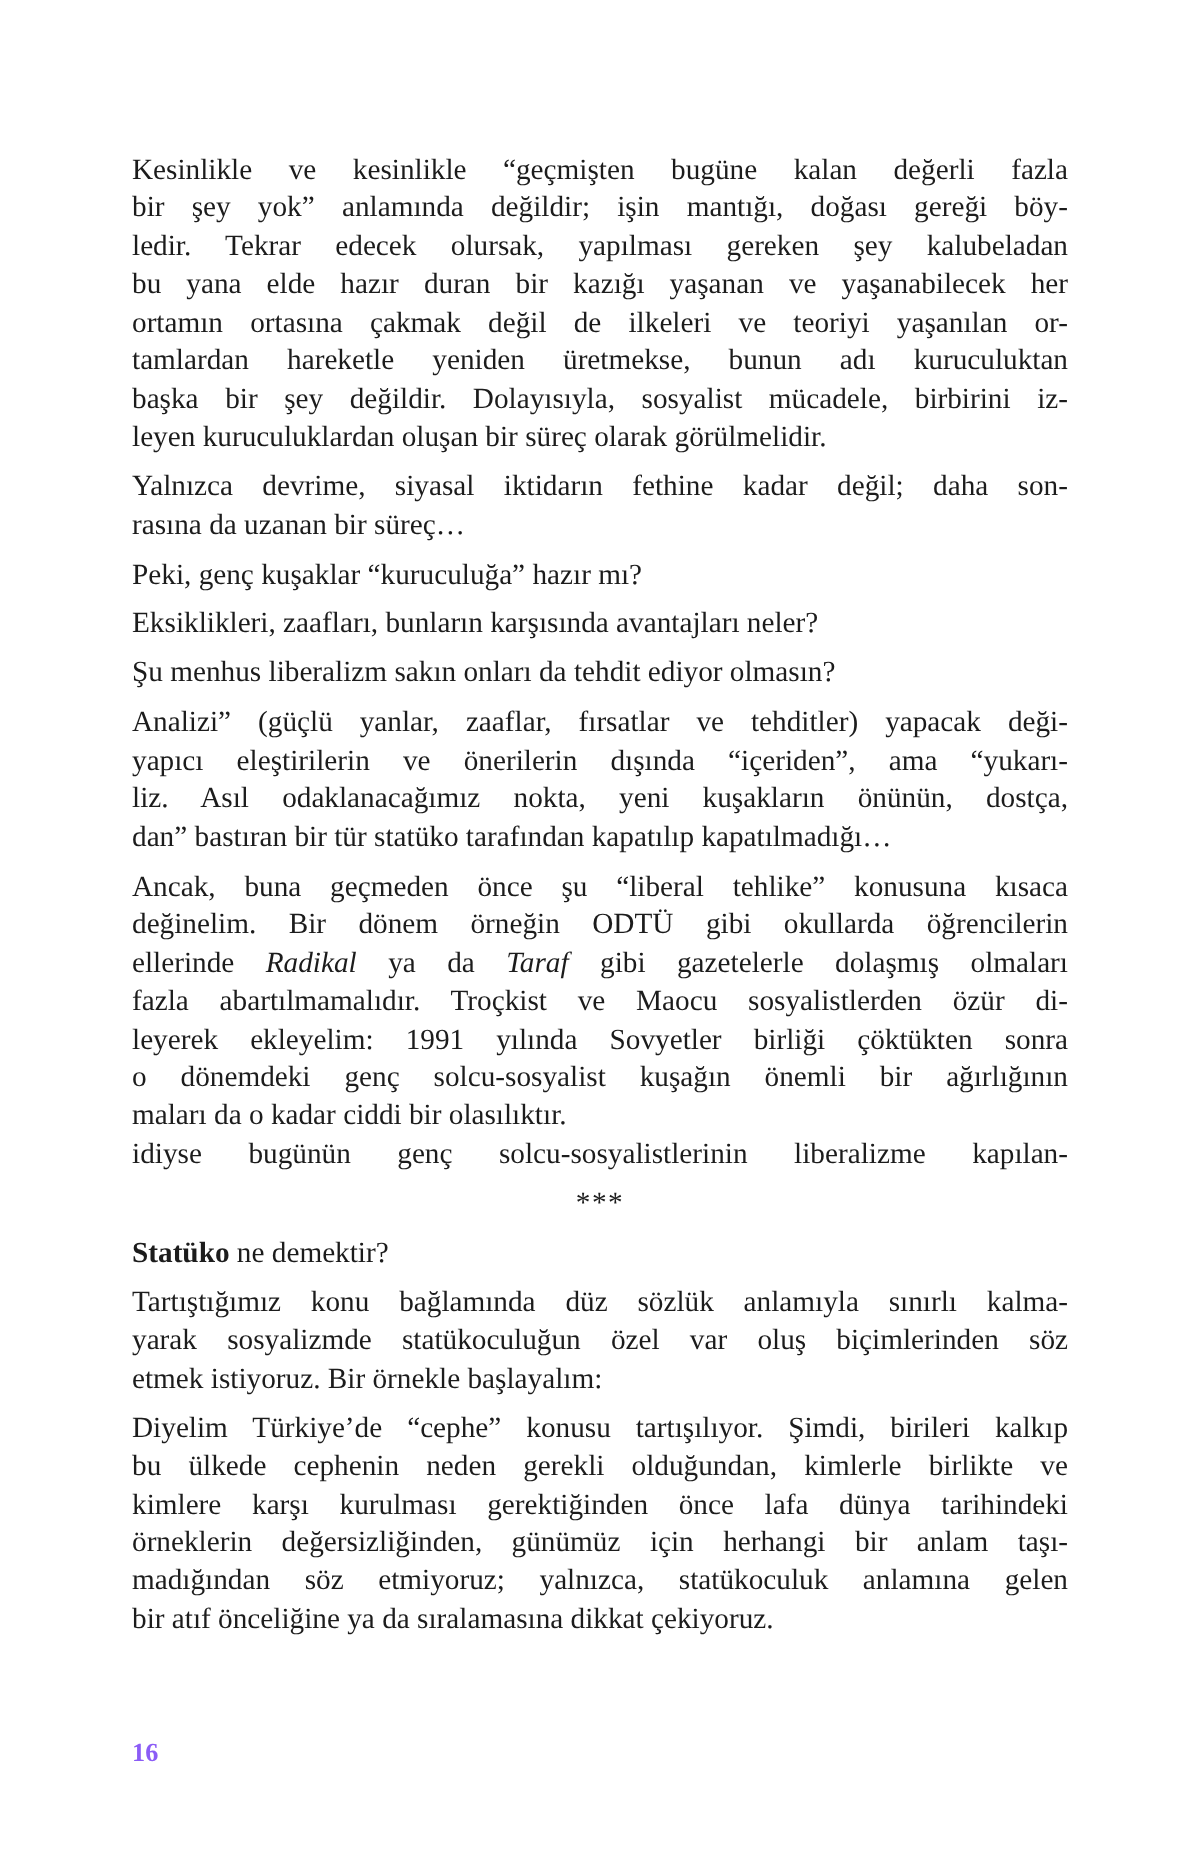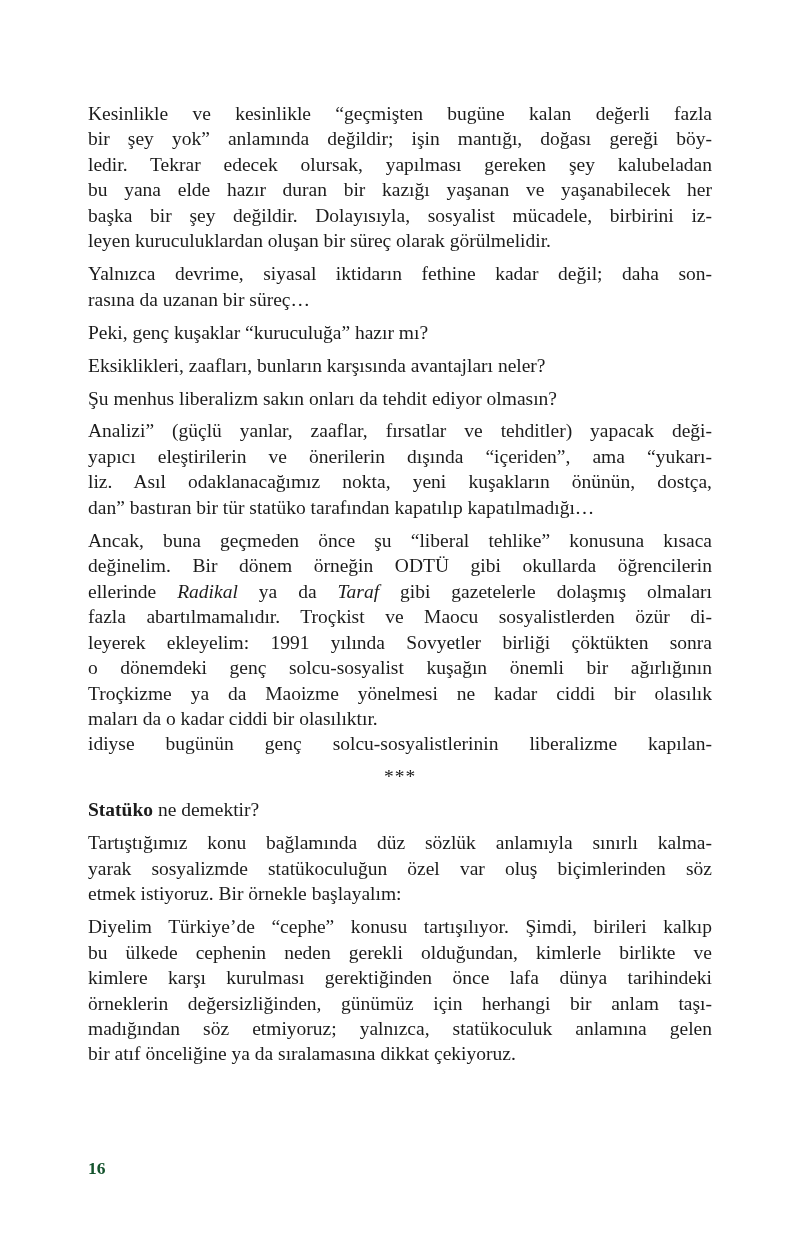--- a/index.html
+++ b/index.html
@@ -44,33 +44,35 @@
     font-weight: bold;
   }
   em {
   }
   .page-number {
     position: absolute;
     left: 88px;
     top: 1158px;
     font-size: 17.5px;
     font-weight: bold;
-    color: #14532d;
+    color: #8b5cf6;
   }
 </style>
 </head>
 <body>
 
 <div class="page">
   <main class="text-block" id="content">
       <div class="para body">
         <div class="line">Kesinlikle ve kesinlikle “geçmişten bugüne kalan değerli fazla</div>
         <div class="line">bir şey yok” anlamında değildir; işin mantığı, doğası gereği böy-</div>
         <div class="line">ledir. Tekrar edecek olursak, yapılması gereken şey kalubeladan</div>
         <div class="line">bu yana elde hazır duran bir kazığı yaşanan ve yaşanabilecek her</div>
+        <div class="line">ortamın ortasına çakmak değil de ilkeleri ve teoriyi yaşanılan or-</div>
+        <div class="line">tamlardan hareketle yeniden üretmekse, bunun adı kuruculuktan</div>
         <div class="line">başka bir şey değildir. Dolayısıyla, sosyalist mücadele, birbirini iz-</div>
         <div class="line last">leyen kuruculuklardan oluşan bir süreç olarak görülmelidir.</div>
       </div>
       <div class="para body">
         <div class="line">Yalnızca devrime, siyasal iktidarın fethine kadar değil; daha son-</div>
         <div class="line last">rasına da uzanan bir süreç…</div>
       </div>
       <div class="para body">
         <div class="line last">Peki, genç kuşaklar “kuruculuğa” hazır mı?</div>
       </div>
@@ -86,21 +88,20 @@
         <div class="line">liz. Asıl odaklanacağımız nokta, yeni kuşakların önünün, dostça,</div>
         <div class="line last">dan” bastıran bir tür statüko tarafından kapatılıp kapatılmadığı…</div>
       </div>
       <div class="para body">
         <div class="line">Ancak, buna geçmeden önce şu “liberal tehlike” konusuna kısaca</div>
         <div class="line">değinelim. Bir dönem örneğin ODTÜ gibi okullarda öğrencilerin</div>
         <div class="line">ellerinde <em>Radikal</em> ya da <em>Taraf</em> gibi gazetelerle dolaşmış olmaları</div>
         <div class="line">fazla abartılmamalıdır. Troçkist ve Maocu sosyalistlerden özür di-</div>
         <div class="line">leyerek ekleyelim: 1991 yılında Sovyetler birliği çöktükten sonra</div>
         <div class="line">o dönemdeki genç solcu-sosyalist kuşağın önemli bir ağırlığının</div>
-        <div class="line">Troçkizme ya da Maoizme yönelmesi ne kadar ciddi bir olasılık</div>
         <div class="line last">maları da o kadar ciddi bir olasılıktır.</div>
         <div class="line">idiyse bugünün genç solcu-sosyalistlerinin liberalizme kapılan-</div>
       </div>
       <div class="para separator">
         <div class="line last">***</div>
       </div>
       <div class="para lead-bold">
         <div class="line last"><strong>Statüko</strong> ne demektir?</div>
       </div>
       <div class="para body">

